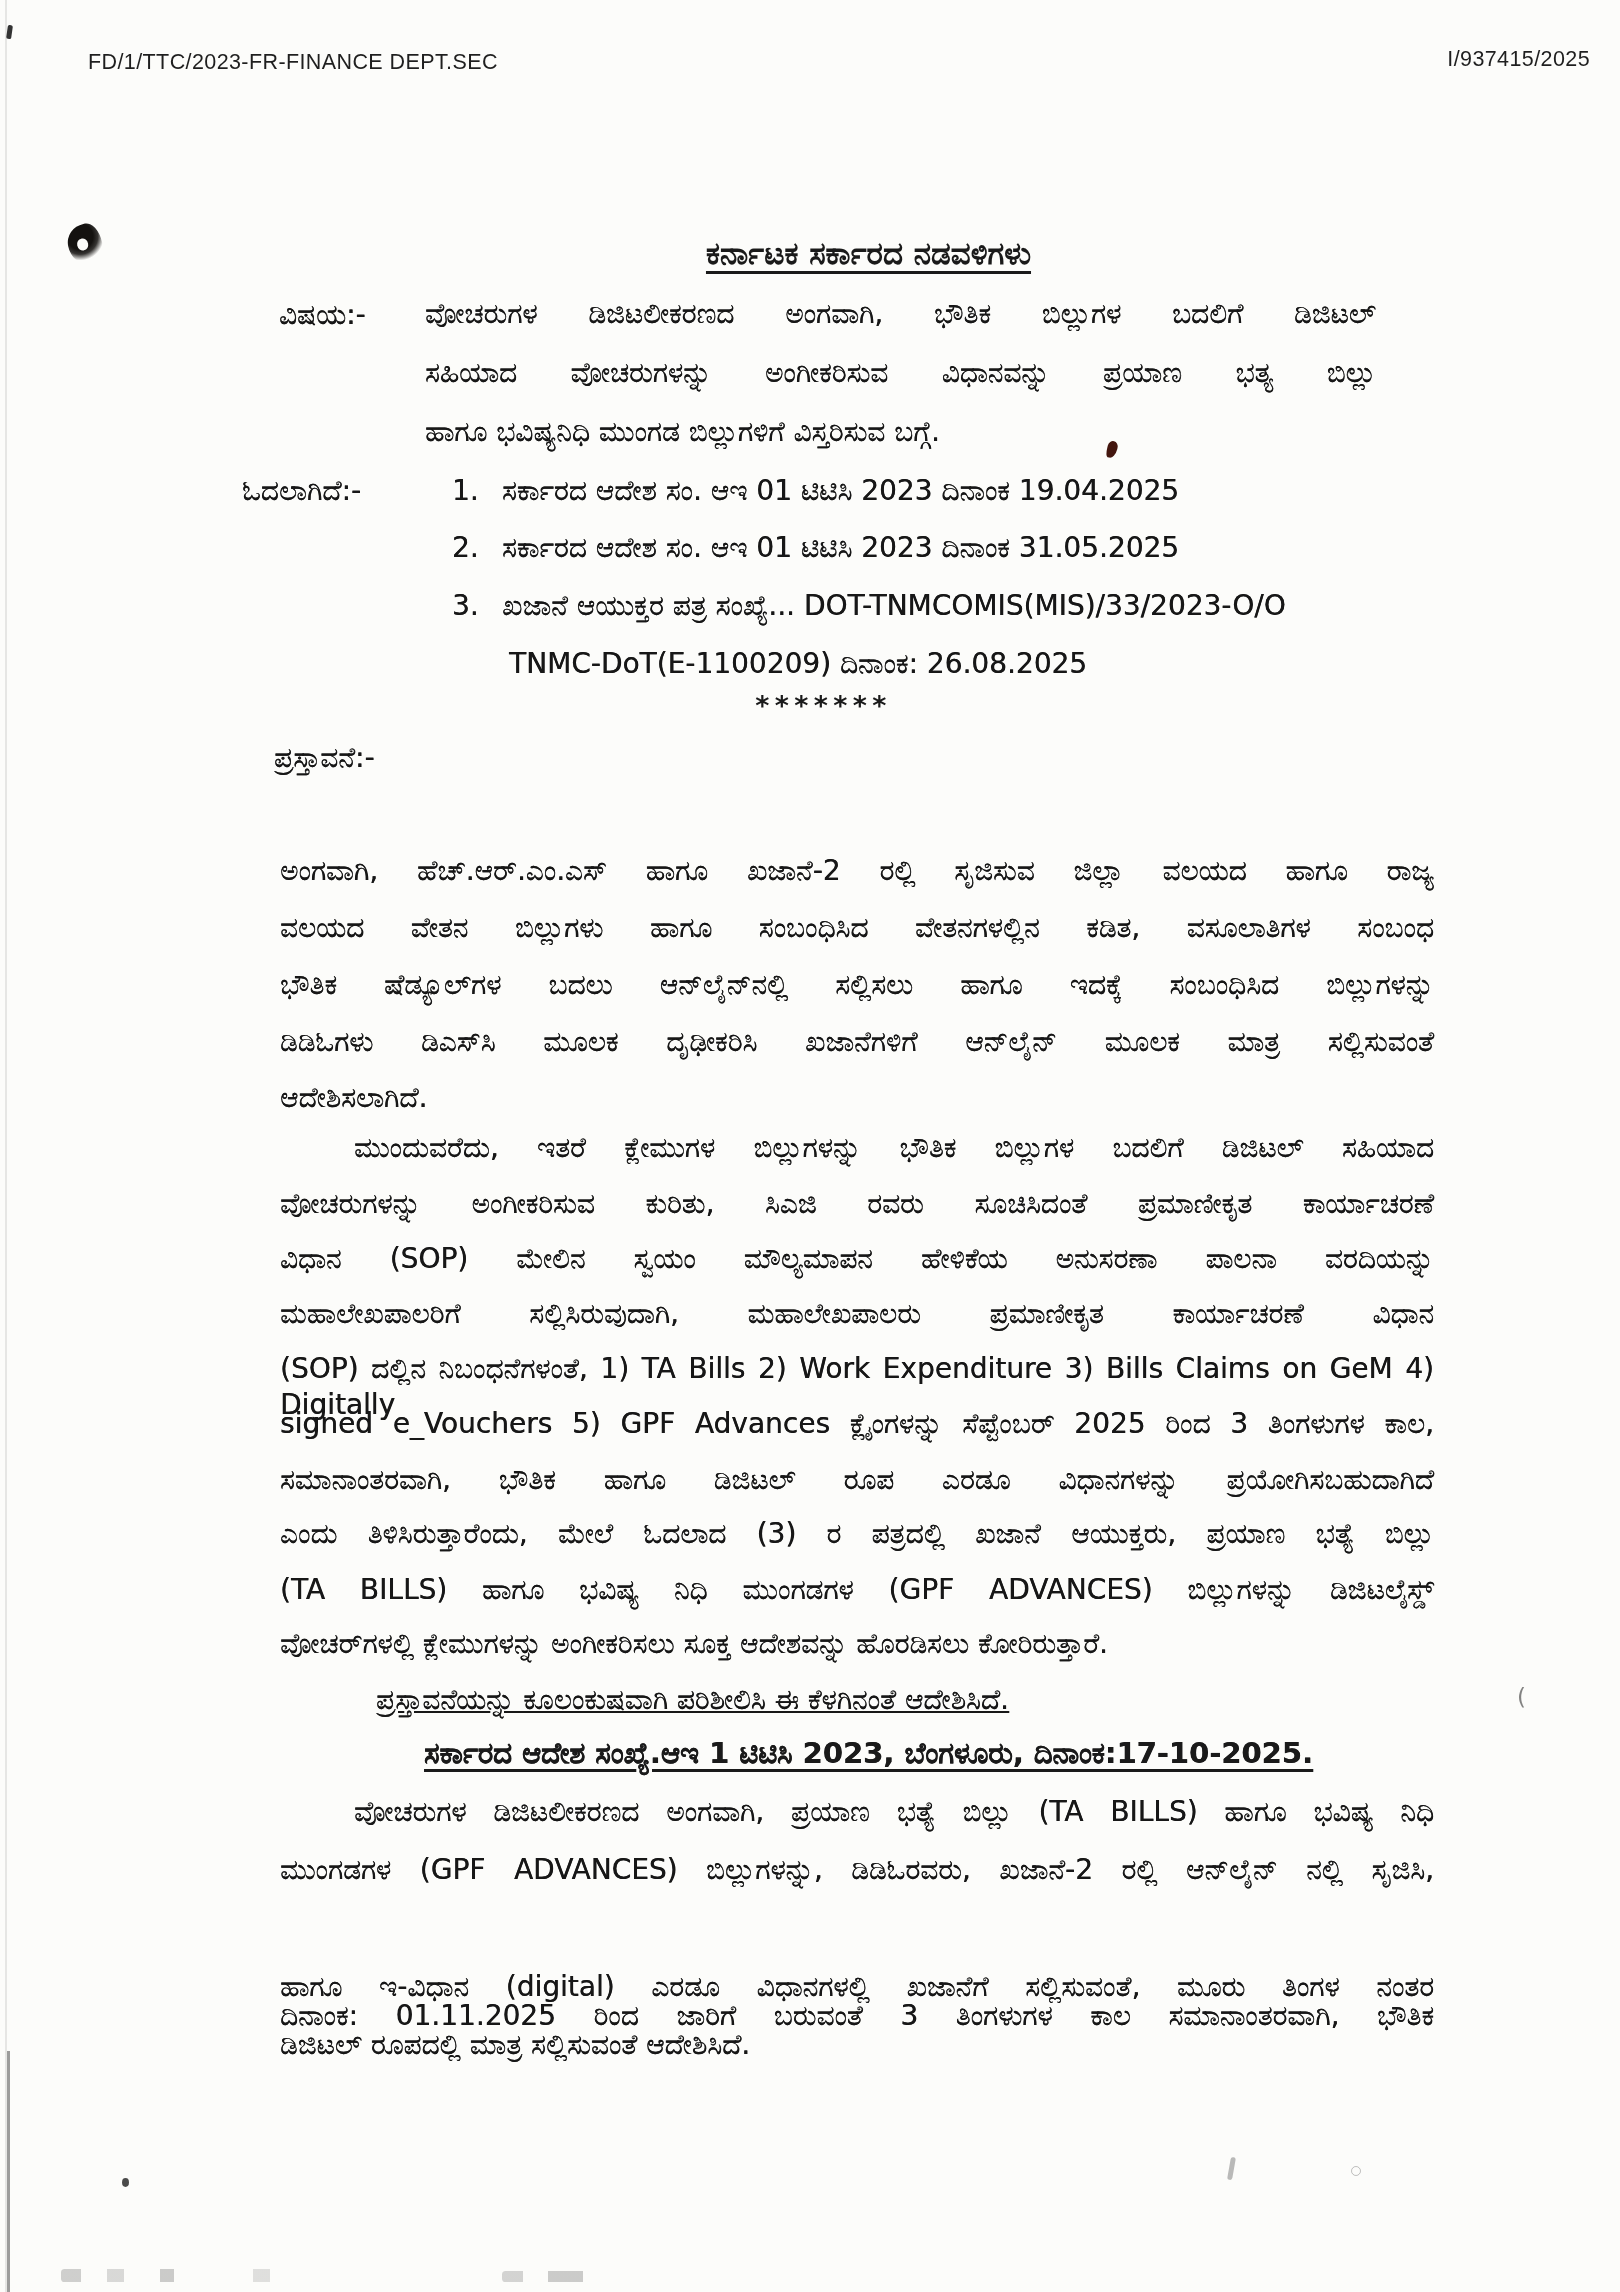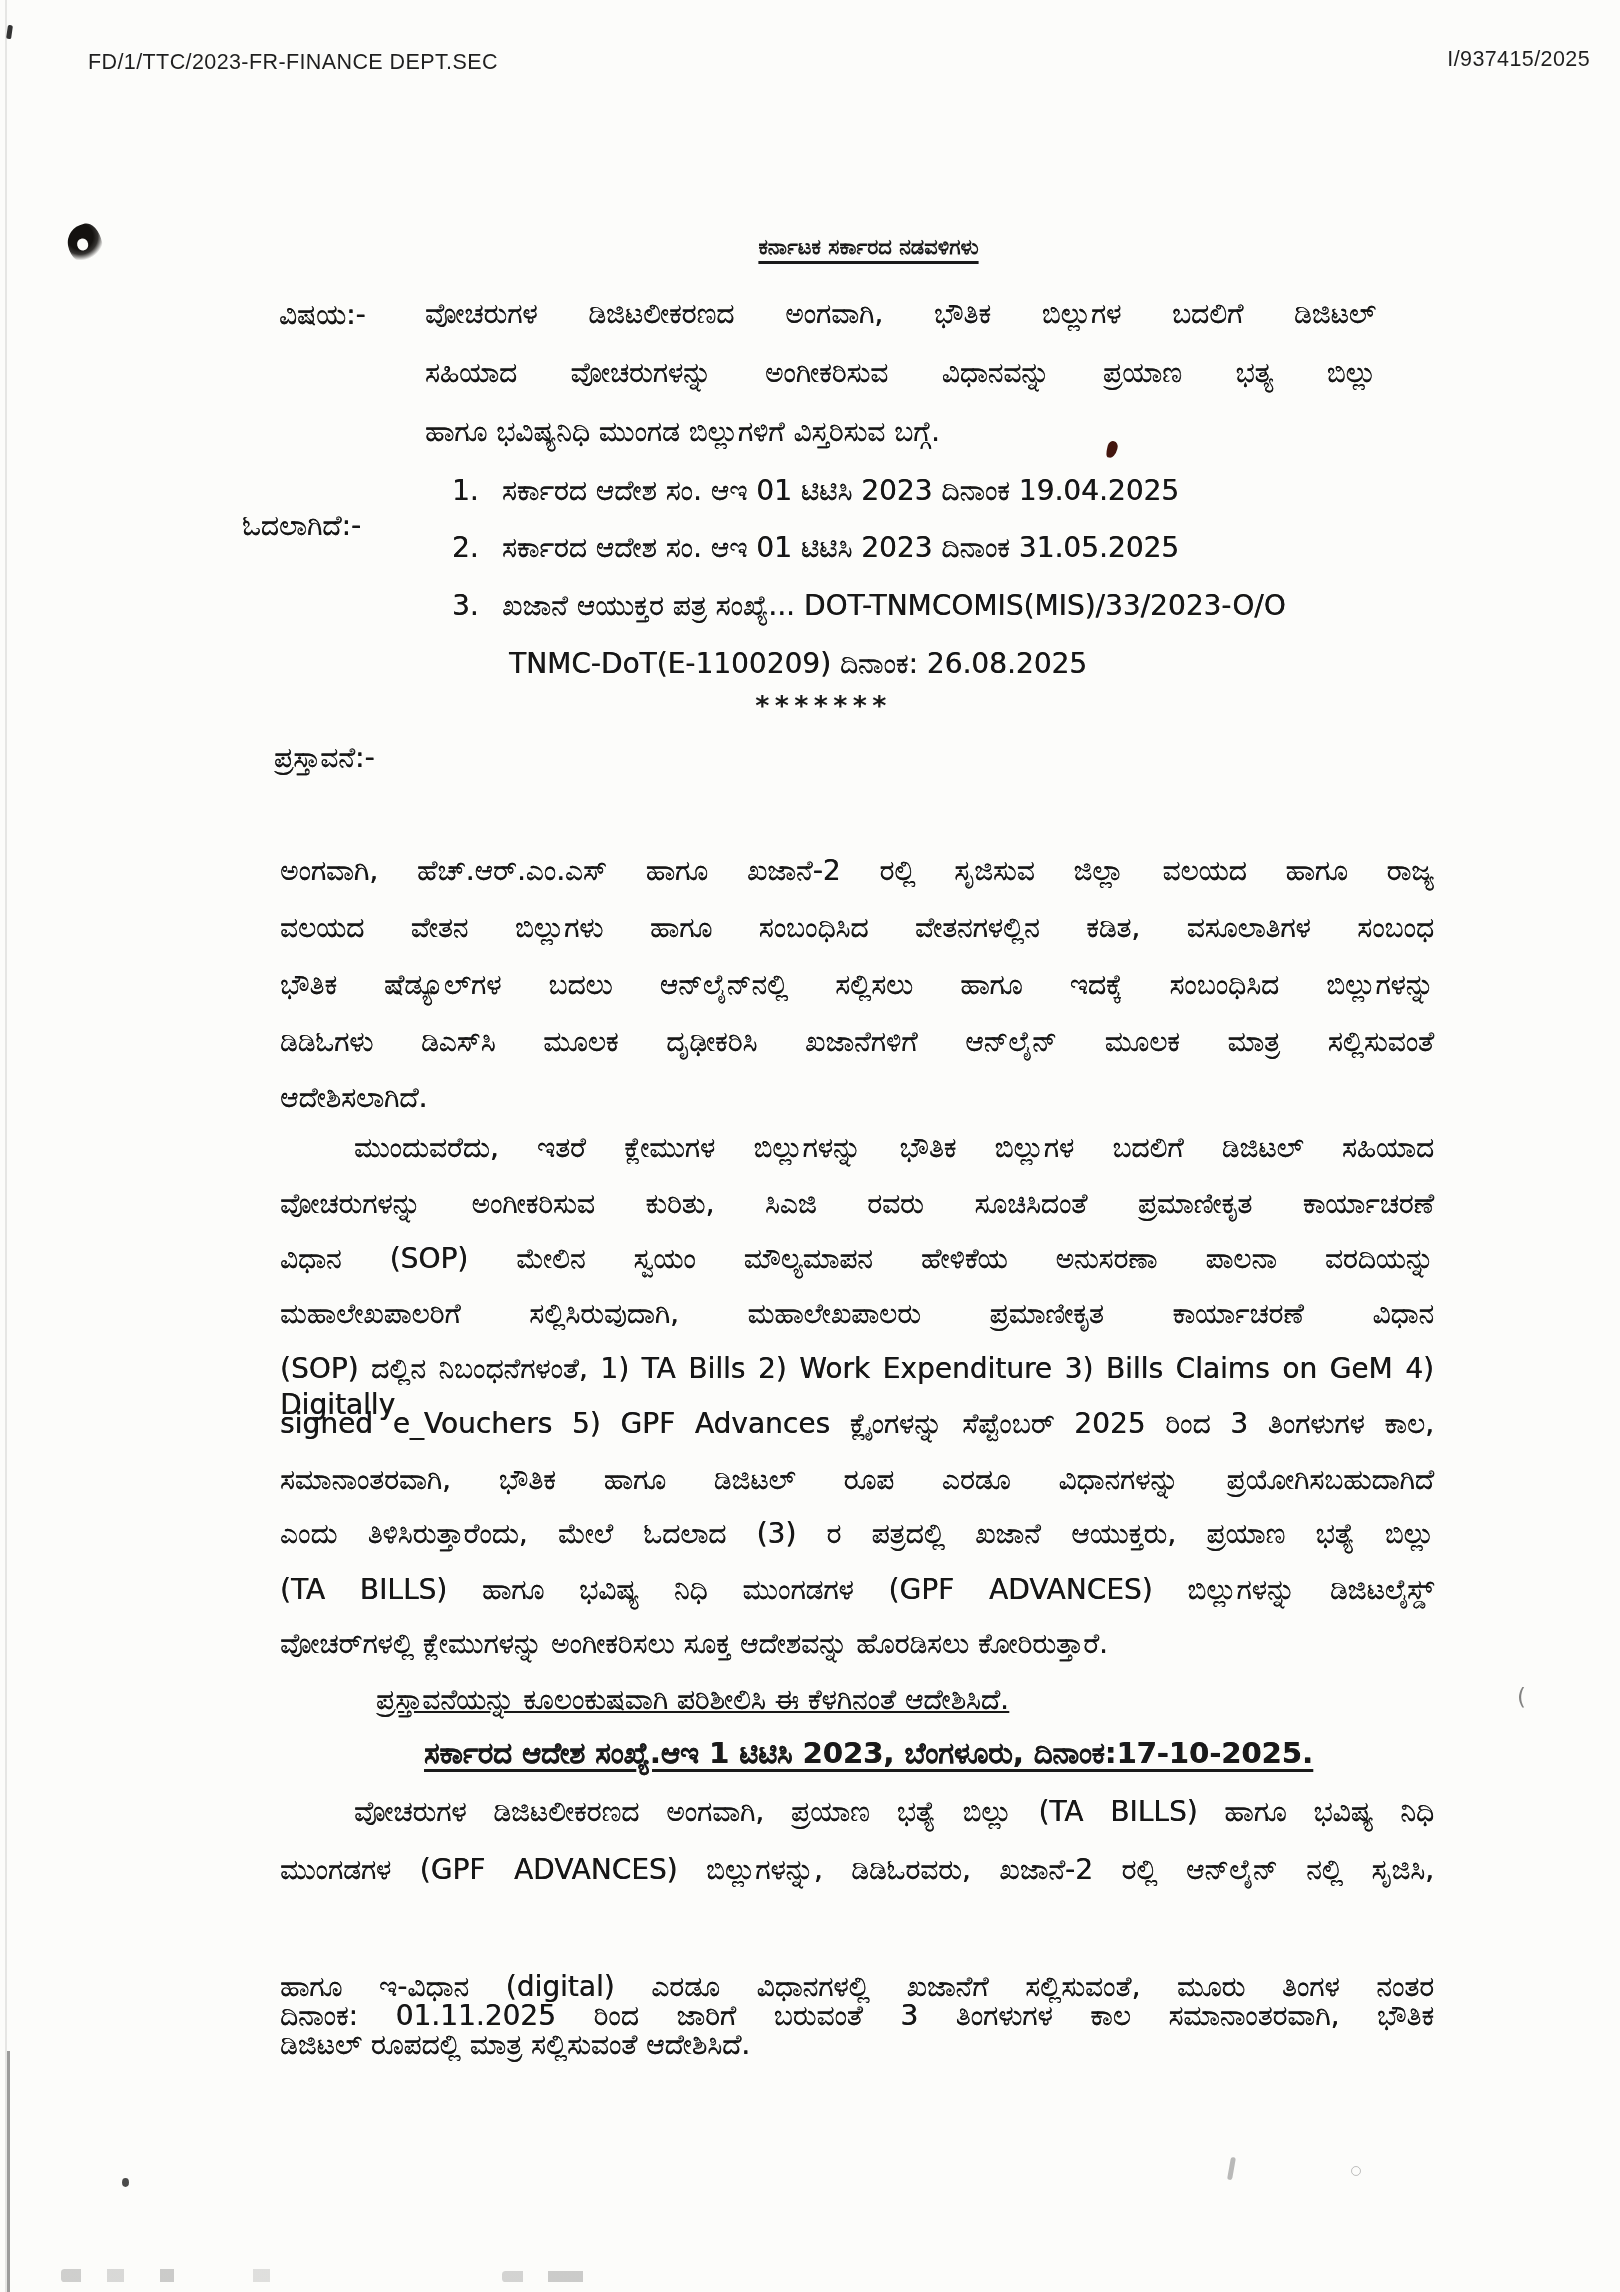--- a/index.html
+++ b/index.html
@@ -18,39 +18,39 @@
     font-family:"Liberation Sans",sans-serif;
     font-size:21.5px;letter-spacing:0.4px;color:#1f1f1f;
     white-space:nowrap;
   }
   .ref-left{left:88px;top:50px;}
   .ref-right{right:30px;top:47px;}
 
   
   .doc-title{
     position:absolute;left:125px;top:235px;width:1487px;
-    text-align:center;font-size:21px;font-weight:bold;
+    text-align:center;font-size:31px;font-weight:bold;
     text-decoration:underline;text-decoration-thickness:2.7px;text-underline-offset:7.2px;
   }
 
   
   .kline{
     position:absolute;
     font-size:28px;line-height:1.3;color:#171717;
     text-shadow:0.3px 0 0 currentColor;
     white-space:nowrap;
   }
   .just{
     white-space:normal;
     text-align:justify;text-align-last:justify;text-justify:inter-word;
   }
 
   .subject-label{left:279px;top:297px;}
   .subject-line{left:425px;width:951px;}
-  .read-label{left:242px;top:473px;margin-top:35px;}
+  .read-label{left:242px;top:473px;}
   .read-num{left:452px;}
   .read-line{left:502px;}
 
   .stars{
     position:absolute;left:125px;top:690px;width:1397px;
     text-align:center;font-size:27px;font-weight:bold;letter-spacing:5.4px;
   }
 
   .preamble-label{left:274px;top:740px;}
 

